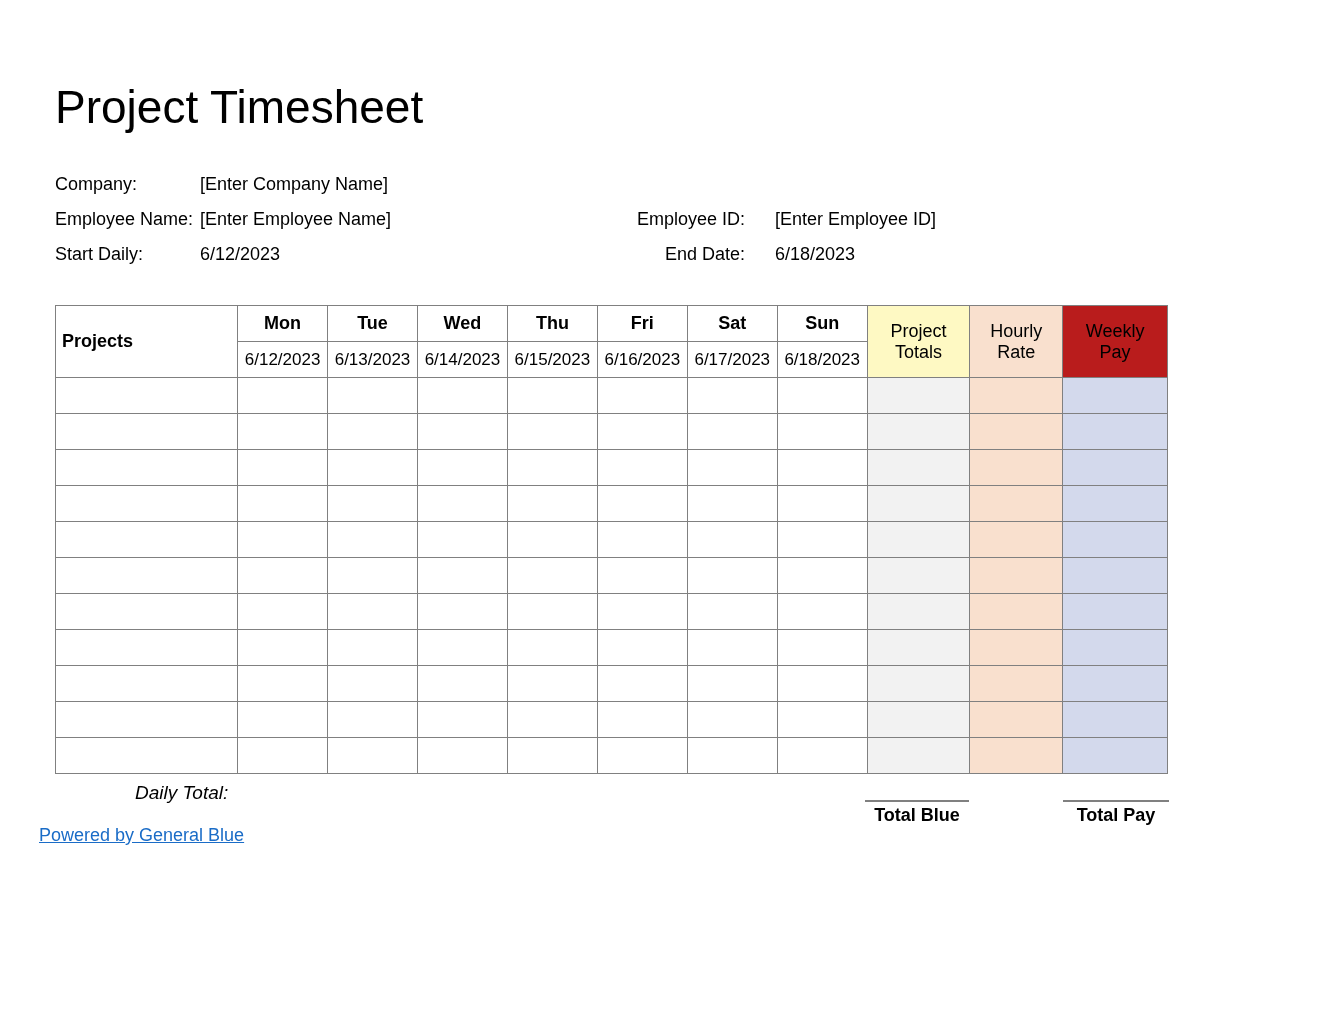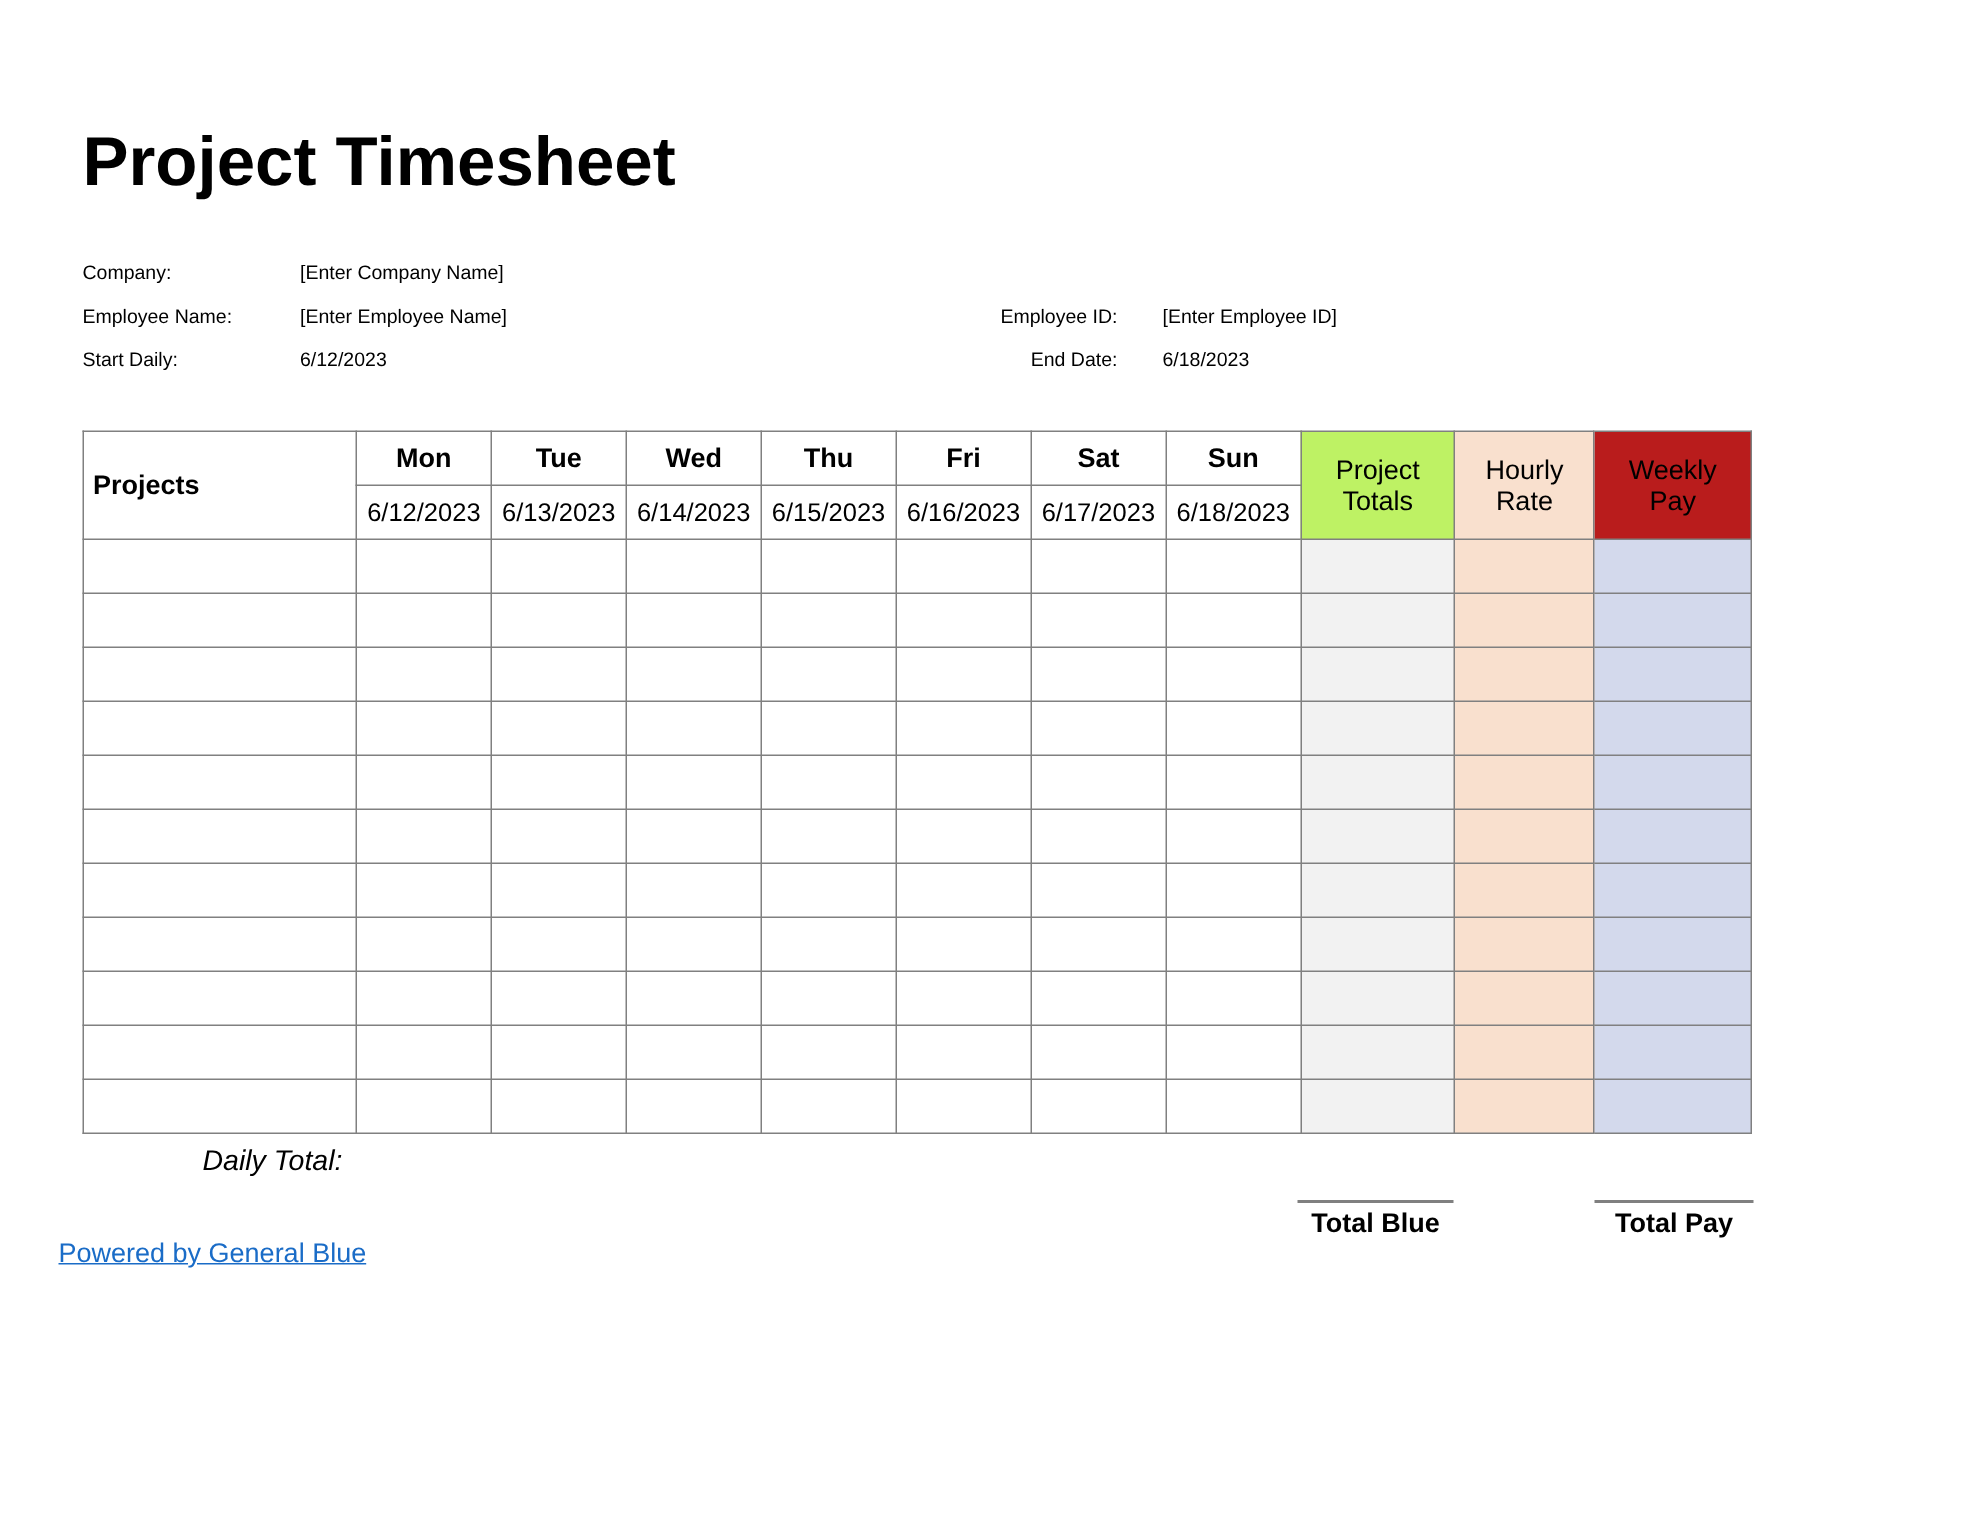--- a/index.html
+++ b/index.html
@@ -11,25 +11,25 @@
     color: #000;
     width: 1320px;
     height: 1020px;
     position: relative;
   }
   .page {
     padding: 60px 55px;
   }
   h1.title {
     font-size: 46px;
-    font-weight: 700;
+    font-weight: 400;
     margin: 20px 0 40px 0;
   }
   .meta {
-    font-size: 13px;
+    font-size: 18px;
     display: grid;
     grid-template-columns: 145px 430px 145px 300px;
     row-gap: 14px;
     margin-bottom: 40px;
   }
   .meta .lbl { }
   .meta .r { text-align: right; padding-right: 30px; }
   table.sheet {
     border-collapse: collapse;
     width: 1113px;
@@ -47,21 +47,21 @@
     padding-left: 6px;
     font-weight: 700;
     margin-top: 30px;
   }
   .day-col { width: 90px; }
   .date-row td { font-size: 17px; padding: 6px 4px; }
   .proj-col { width: 186px; text-align: left !important; padding-left: 8px; }
   .tot-col   { width: 104px; background: #f2f2f2; }
   .rate-col  { width: 94px;  background: #f9e0ce; margin-left: 13px; }
   .pay-col   { width: 106px; background: #d3d9ec; }
-  .tot-head  { background: #bef264; font-weight: 400 !important; }
+  .tot-head  { background: #fef9c3; font-weight: 400 !important; }
   .rate-head { background: #f9e0ce; font-weight: 400 !important; }
   .pay-head  { background: #b91c1c; font-weight: 400 !important; }
   .body-row td { height: 36px; }
   .daily-total {
     font-style: italic;
     font-size: 19px;
     margin: 8px 0 0 80px;
   }
   .footer-link {
     position: absolute;

